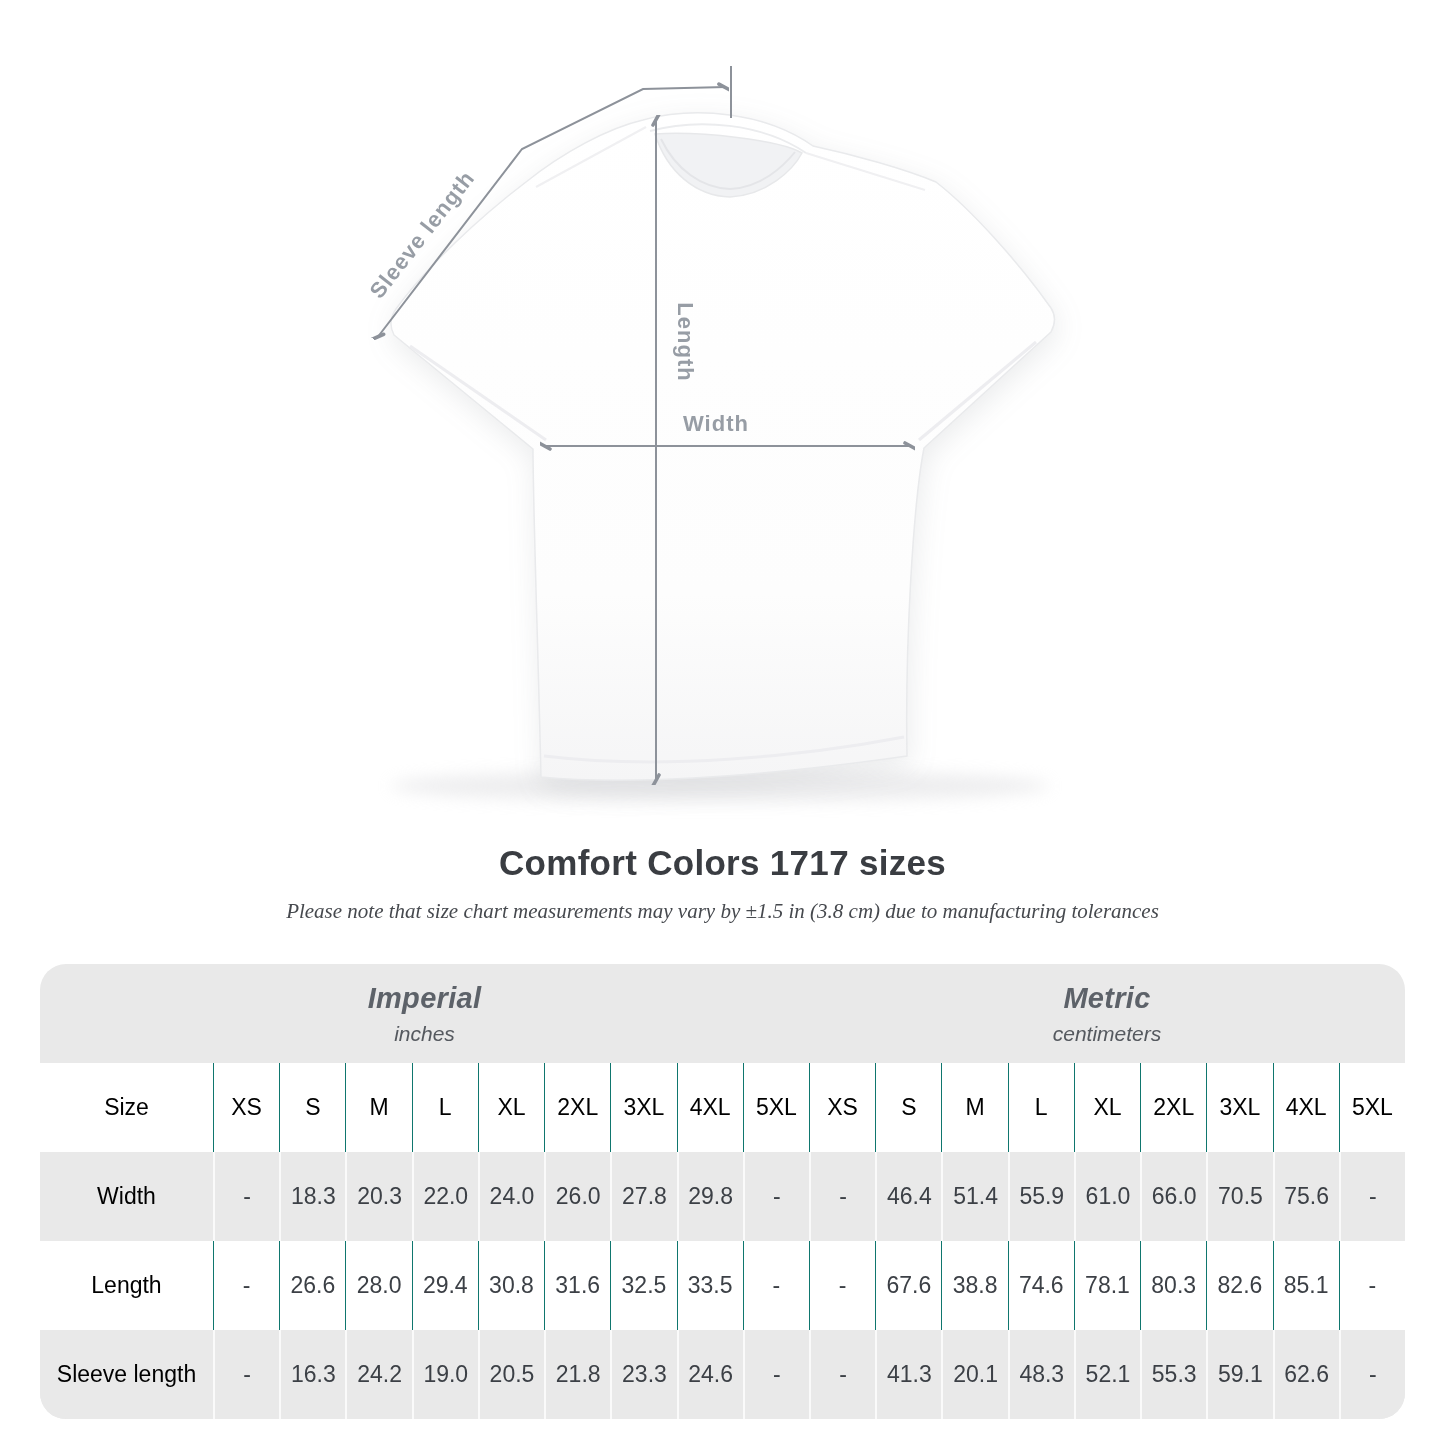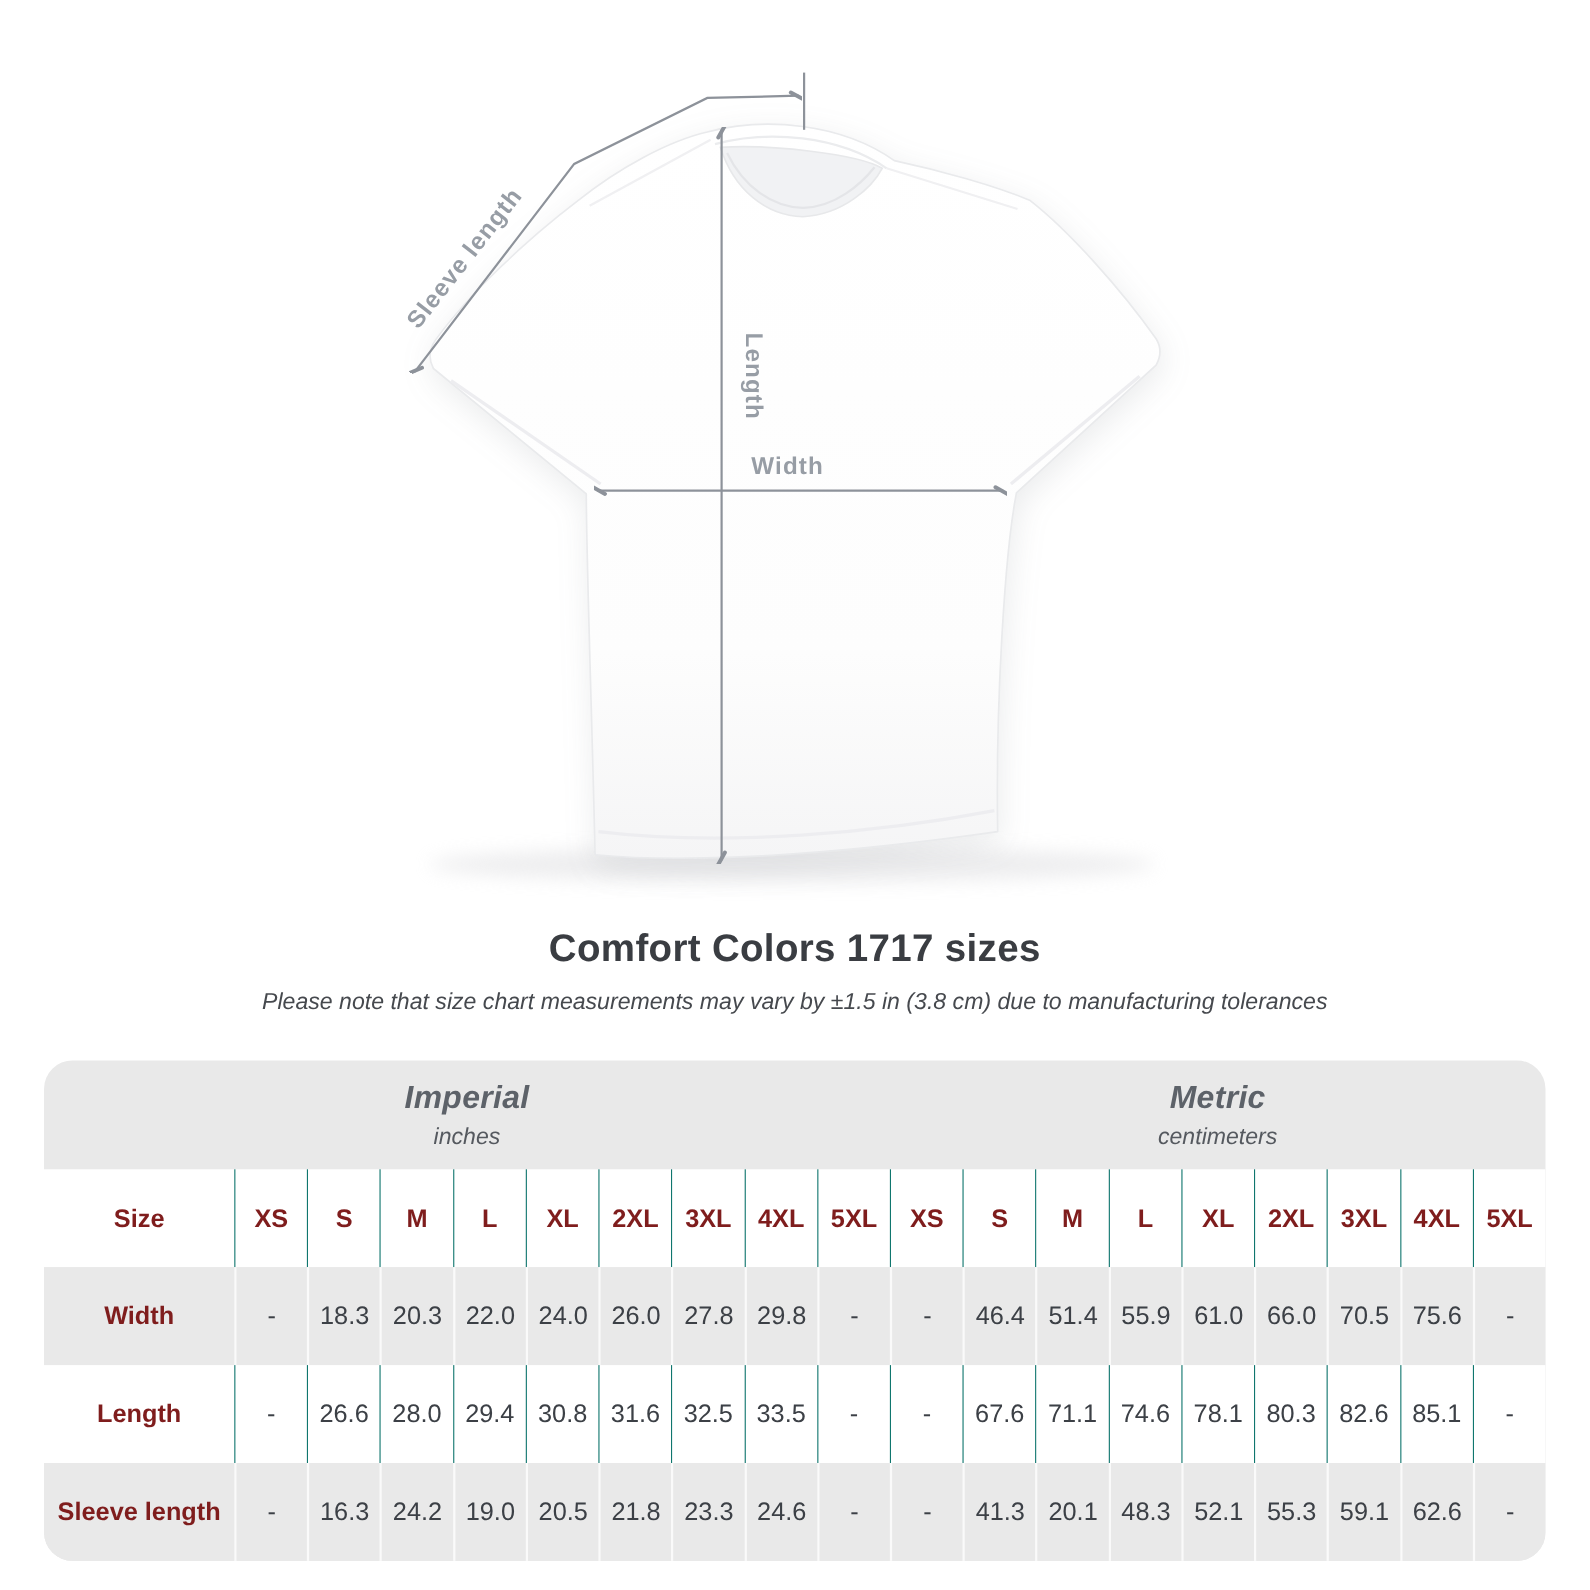--- a/index.html
+++ b/index.html
@@ -6,35 +6,35 @@
   .canvas{position:relative;width:1445px;height:1445px;background:#ffffff;overflow:hidden;
           font-family:"Liberation Sans", sans-serif;}
 
   
   .shirt-svg{position:absolute;left:0;top:0;width:1445px;height:830px;display:block;}
 
   
   .page-title{position:absolute;top:843px;left:0;width:100%;text-align:center;
               font-size:35px;font-weight:700;color:#3a3d42;letter-spacing:.3px;}
   .page-subtitle{position:absolute;top:899px;left:0;width:100%;text-align:center;
-              font-size:21px;font-style:italic;color:#46494e;}
+              font-size:21px;font-style:italic;color:#46494e;font-family:Liberation Serif, serif;}
 
   
   .size-table{position:absolute;left:40px;top:964px;width:1365px;height:455px;
               background:#e9e9e9;border-radius:26px;overflow:hidden;
               display:grid;grid-template-columns:173px repeat(18,1fr);
               grid-template-rows:99px repeat(4,1fr);}
   .group{display:flex;flex-direction:column;align-items:center;justify-content:center;gap:7px;}
   .g-imp{grid-column:1/11;} .g-met{grid-column:11/20;}
   .g-label{font-size:29px;font-weight:700;font-style:italic;color:#5d6269;letter-spacing:.3px;}
   .g-unit{font-size:21px;font-style:italic;color:#55595f;}
 
   .cell{display:flex;align-items:center;justify-content:center;
         font-size:23px;color:#3c4046;}
-  .bold{font-weight:700;color:#7f1d1d;}
+  .bold{font-weight:400;color:#000000;}
   .rw{background:#ffffff;}          
   .rg{background:#e9e9e9;}          
   .rw.sep{border-left:1px solid #0f766e;}
   .rg.sep{border-left:2px solid #fafafa;}
 </style>
 </head>
 <body>
 
 <div class="canvas">
 
@@ -152,21 +152,21 @@
     <div class="cell rw sep">26.6</div>
     <div class="cell rw sep">28.0</div>
     <div class="cell rw sep">29.4</div>
     <div class="cell rw sep">30.8</div>
     <div class="cell rw sep">31.6</div>
     <div class="cell rw sep">32.5</div>
     <div class="cell rw sep">33.5</div>
     <div class="cell rw sep">-</div>
     <div class="cell rw sep">-</div>
     <div class="cell rw sep">67.6</div>
-    <div class="cell rw sep">71.1</div>
+    <div class="cell rw sep">38.8</div>
     <div class="cell rw sep">74.6</div>
     <div class="cell rw sep">78.1</div>
     <div class="cell rw sep">80.3</div>
     <div class="cell rw sep">82.6</div>
     <div class="cell rw sep">85.1</div>
     <div class="cell rw sep">-</div>
 
     <div class="cell rg bold">Sleeve length</div>
     <div class="cell rg sep">-</div>
     <div class="cell rg sep">16.3</div>

